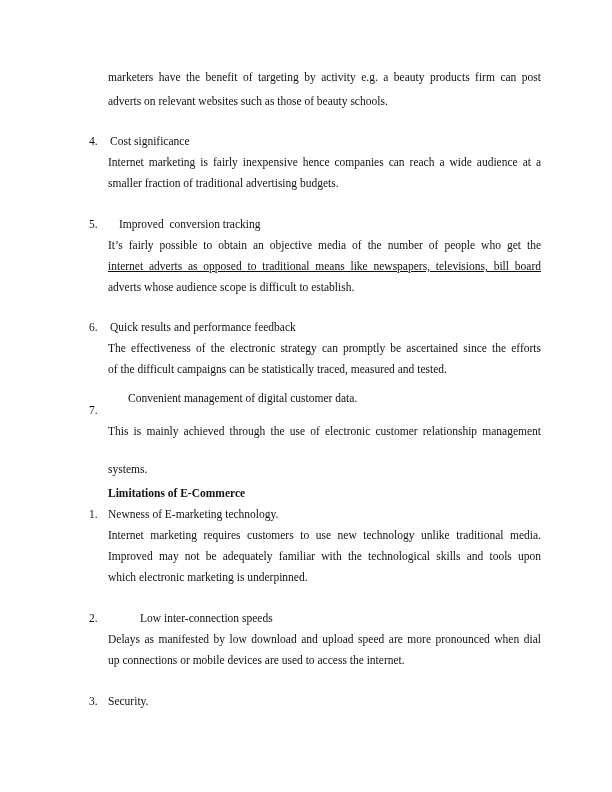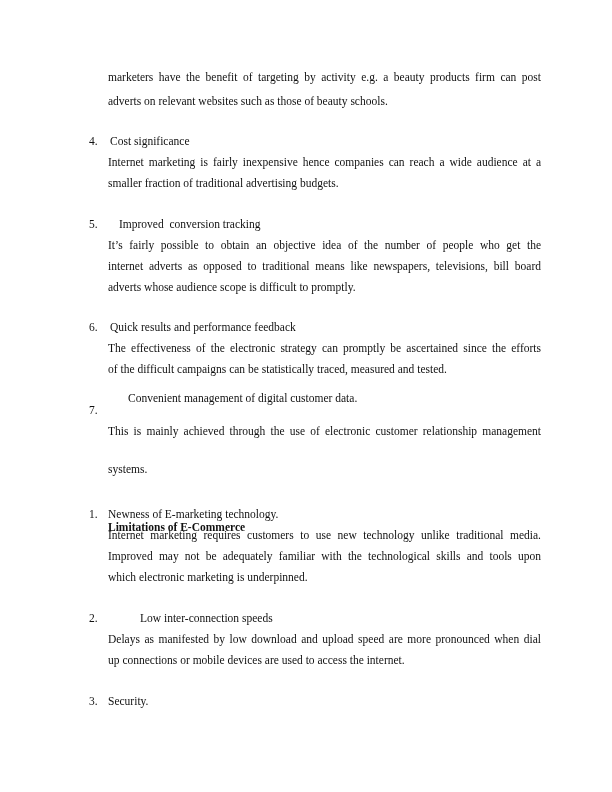--- a/index.html
+++ b/index.html
@@ -3,39 +3,39 @@
   <meta charset="utf-8">
   <style>
     html, body { margin: 0; padding: 0; background: #ffffff; }
     body { width: 612px; height: 792px; position: relative; overflow: hidden;
       font-family: "Liberation Serif", serif; font-size: 11.5px; color: #111; }
     .line { position: absolute; white-space: nowrap; line-height: 14px; }
     .j { left: 108px; width: 433px; text-align: justify; text-align-last: justify; white-space: normal; }
     .last { text-align-last: left; }
     .num { left: 89px; }
     .head { left: 108px; }
-    .bold { font-weight: bold; margin-top: 34px; }
+    .bold { font-weight: bold; }
   </style>
 </head>
 <body>
 
 <div>
   <div class="line j" style="top:70px;">marketers have the benefit of targeting by activity e.g. a beauty products firm can post</div>
   <div class="line j last" style="top:94px;">adverts on relevant websites such as those of beauty schools.</div>
 
   <div class="line num" style="top:134px;">4.</div>
   <div class="line head" style="top:134px; left:110px;">Cost significance</div>
   <div class="line j" style="top:155px;">Internet marketing is fairly inexpensive hence companies can reach a wide audience at a</div>
   <div class="line j last" style="top:176px;">smaller fraction of traditional advertising budgets.</div>
 
   <div class="line num" style="top:217px;">5.</div>
   <div class="line head" style="top:217px; left:110px; white-space:pre;margin-left:9px;">Improved  conversion tracking</div>
-  <div class="line j" style="top:238px;">It’s fairly possible to obtain an objective idea of the number of people who get the</div>
-  <div class="line j" style="top:259px;">internet adverts as opposed to traditional means like newspapers, televisions, bill board</div>
-  <div class="line j last" style="top:280px;">adverts whose audience scope is difficult to promptly.</div>
+  <div class="line j" style="top:238px;">It’s fairly possible to obtain an objective media of the number of people who get the</div>
+  <div class="line j" style="top:259px;text-decoration:underline;">internet adverts as opposed to traditional means like newspapers, televisions, bill board</div>
+  <div class="line j last" style="top:280px;">adverts whose audience scope is difficult to establish.</div>
 
   <div class="line num" style="top:320px;">6.</div>
   <div class="line head" style="top:320px; left:110px;">Quick results and performance feedback</div>
   <div class="line j" style="top:341px;">The effectiveness of the electronic strategy can promptly be ascertained since the efforts</div>
   <div class="line j last" style="top:362px;">of the difficult campaigns can be statistically traced, measured and tested.</div>
 
   <div class="line num" style="top:403px;">7.</div>
   <div class="line head" style="top:391px;margin-left:20px;">Convenient management of digital customer data.</div>
   <div class="line j" style="top:424px;">This is mainly achieved through the use of electronic customer relationship management</div>
   <div class="line j last" style="top:462px;">systems.</div>

